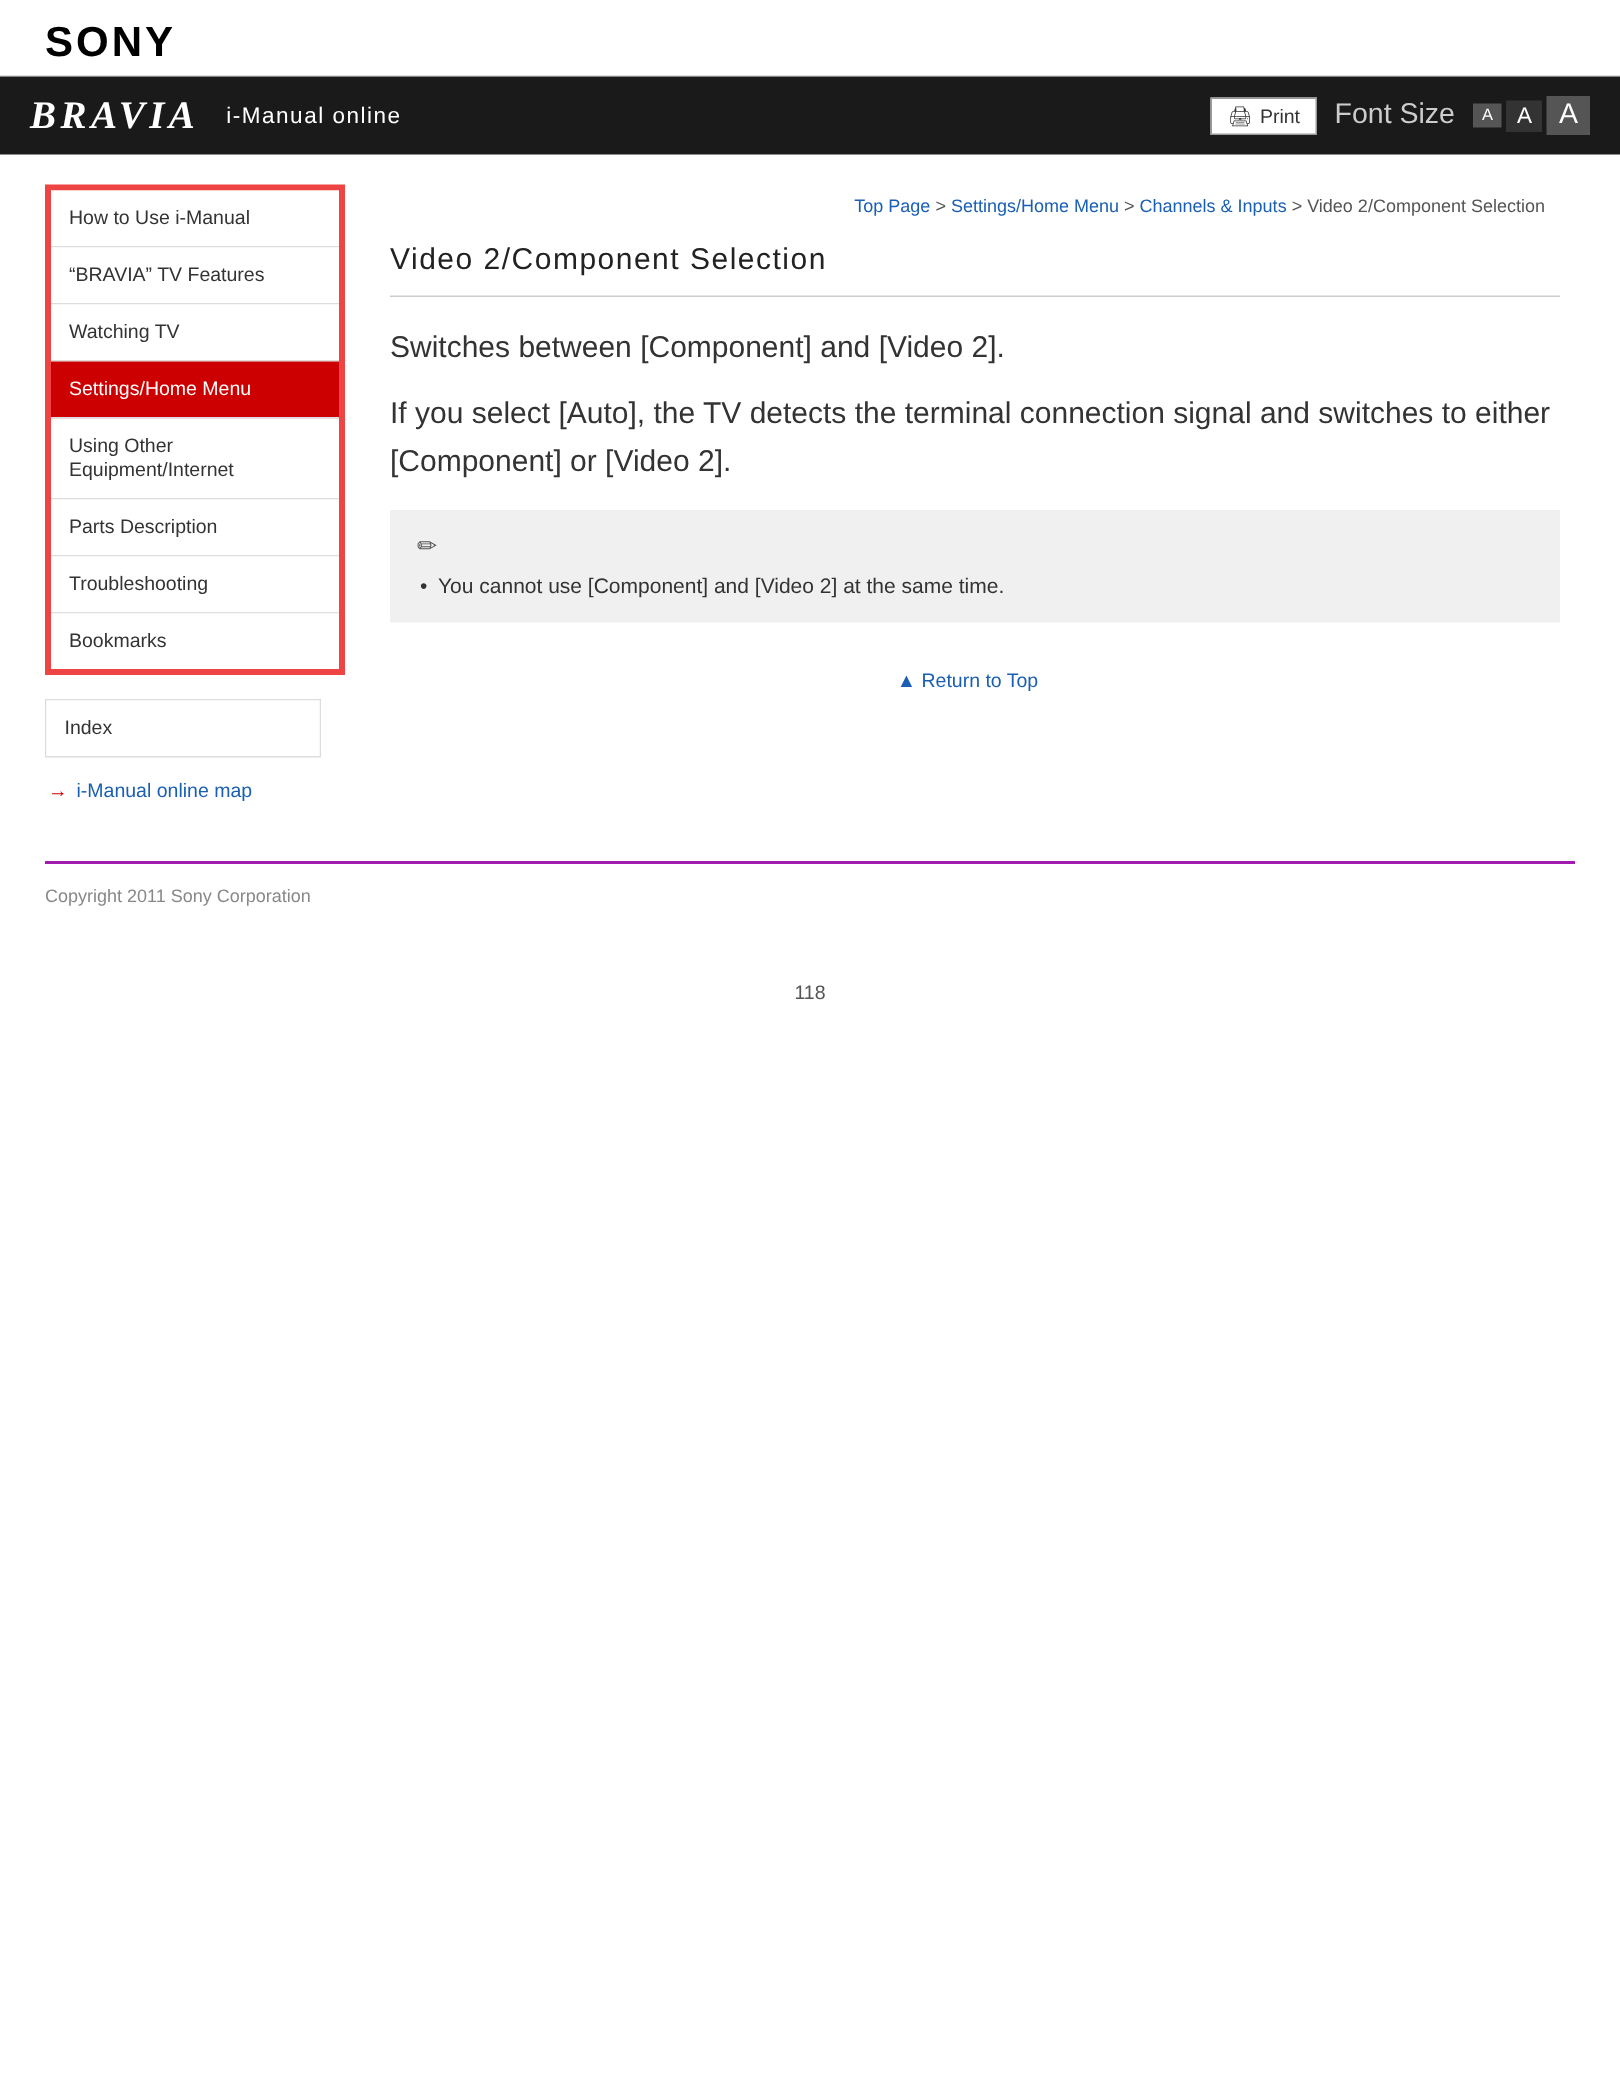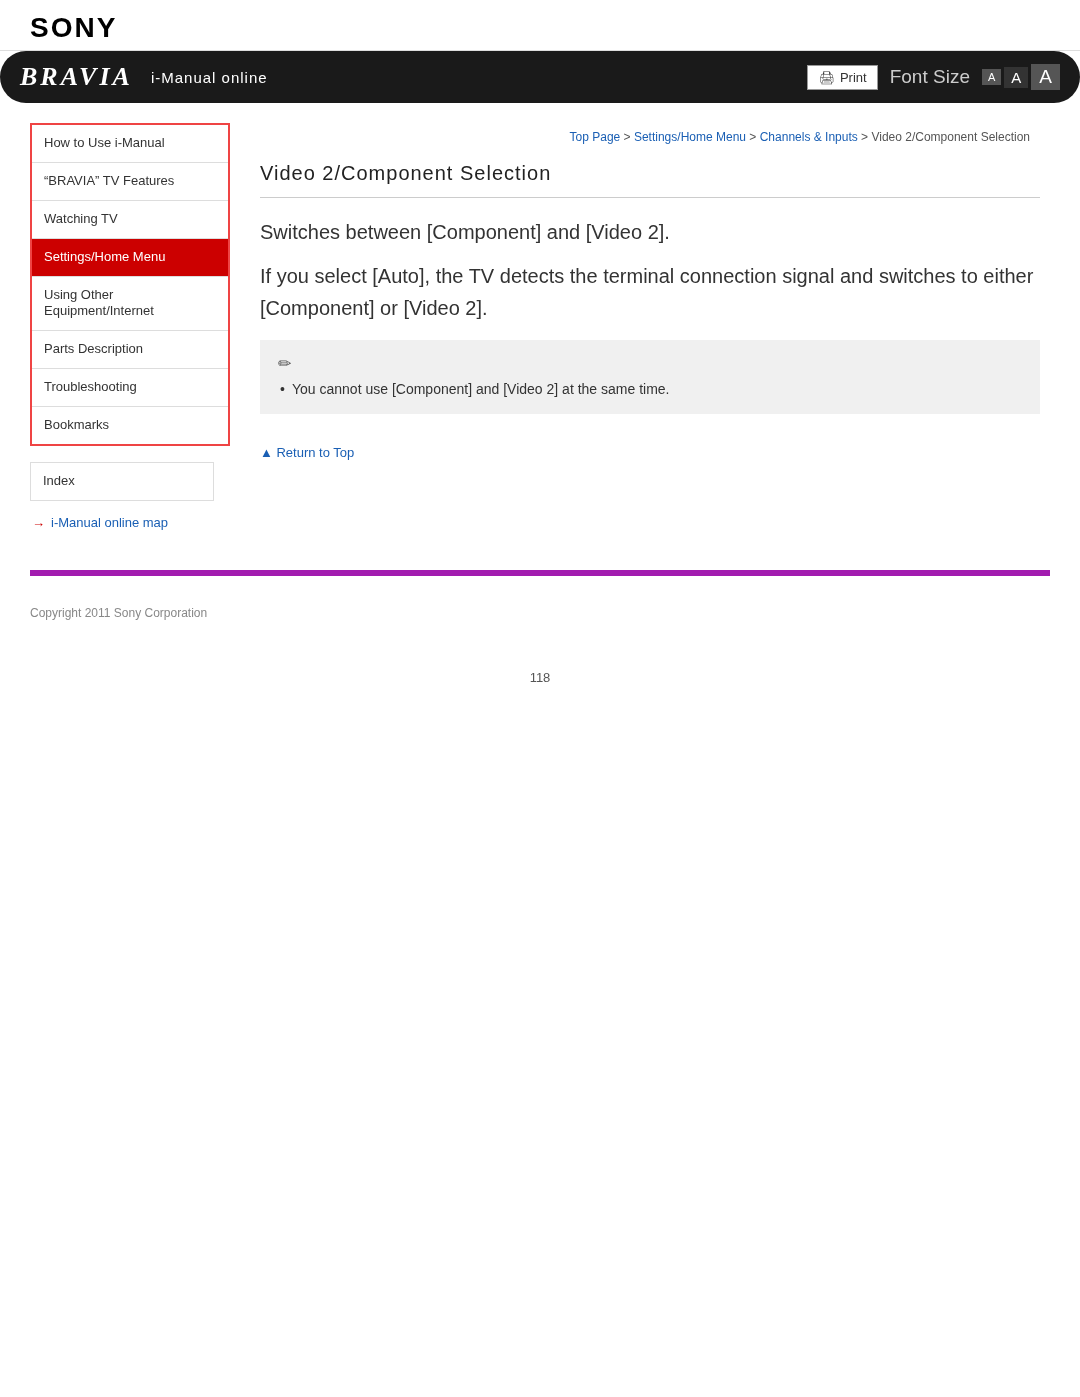--- a/index.html
+++ b/index.html
@@ -35,21 +35,20 @@
     }
 
     
     .bravia-bar {
       background: #1a1a1a;
       display: flex;
       align-items: center;
       justify-content: space-between;
       padding: 0 20px;
       height: 52px;
-      border-radius: 26px;
     }
     .bravia-left {
       display: flex;
       align-items: center;
       gap: 18px;
     }
     .bravia-logo {
       font-size: 26px;
       font-weight: 900;
       color: #fff;
@@ -106,21 +105,21 @@
       padding: 0;
     }
 
     
     .sidebar {
       width: 240px;
       flex-shrink: 0;
       padding: 20px 0 20px 30px;
     }
     .sidebar-nav {
-      border: 2px solid #ef4444;
+      border: 4px solid #ef4444;
       width: 200px;
     }
     .sidebar-item {
       padding: 10px 12px;
       border-bottom: 1px solid #ddd;
       cursor: pointer;
       font-size: 13px;
       color: #333;
       background: #fff;
       line-height: 1.3;
@@ -219,35 +218,35 @@
       position: relative;
     }
     .note-box ul li::before {
       content: '•';
       position: absolute;
       left: 2px;
     }
 
     
     .return-top {
-      text-align: left;
+      text-align: center;
       margin-top: 30px;
       padding-right: 10px;
     }
     .return-top a {
       color: #1a5fb4;
       font-size: 13px;
       text-decoration: none;
     }
 
     
     .footer {
-      border-top: 6px solid #a21caf;
+      border-top: 2px solid #a21caf;
       margin: 20px 30px 0 30px;
-      padding: 28px 0 20px 0;
+      padding: 12px 0 20px 0;
     }
     .footer-copyright {
       font-size: 12px;
       color: #888;
     }
 
     
     .page-number {
       text-align: center;
       font-size: 13px;

